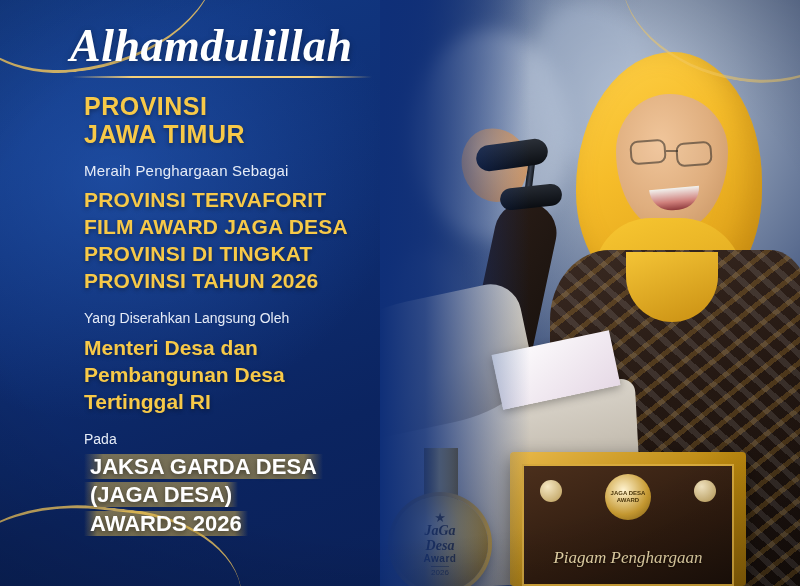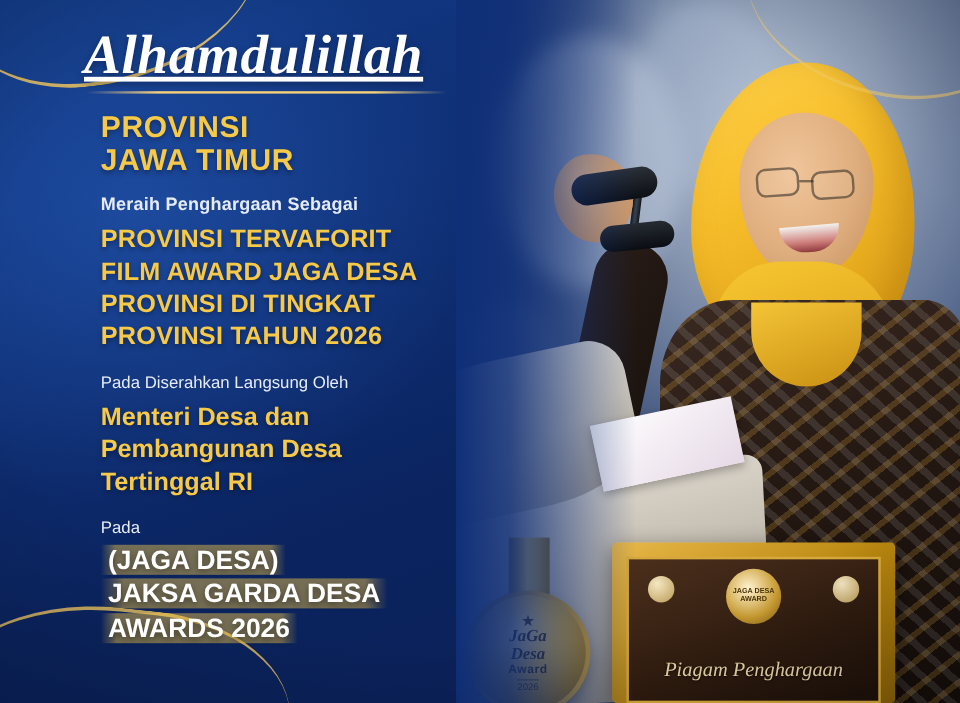--- a/index.html
+++ b/index.html
@@ -262,42 +262,40 @@
   .alhamdulillah {
     font-family: "Liberation Serif", serif;
     font-style: italic;
     font-weight: bold;
     font-size: 46px;
     line-height: 1.05;
     color: #ffffff;
     letter-spacing: .5px;
     text-shadow: 0 2px 6px rgba(0,0,0,.35);
     margin-left: 4px;
-    text-decoration: underline;
   }
   .alhamdulillah-underline {
     width: 300px; height: 2px;
     background: linear-gradient(90deg, rgba(255,255,255,0) 0%, #f6d17a 20%, #f6d17a 80%, rgba(255,255,255,0) 100%);
     margin: 6px 0 14px 6px;
   }
   .province {
     font-weight: bold;
     font-size: 25px;
     line-height: 1.12;
     color: #f7c948;
     letter-spacing: .5px;
     margin-left: 18px;
     text-shadow: 0 2px 4px rgba(0,0,0,.35);
   }
   .sub-label {
     font-size: 15px;
     color: #e6ecf7;
     margin: 14px 0 8px 18px;
     letter-spacing: .2px;
-    font-weight: bold;
   }
   .award-title {
     font-weight: bold;
     font-size: 21px;
     line-height: 1.28;
     color: #f7c948;
     margin-left: 18px;
     letter-spacing: .2px;
     text-shadow: 0 2px 4px rgba(0,0,0,.35);
   }
@@ -402,31 +400,31 @@
 
     <div class="sub-label">Meraih Penghargaan Sebagai</div>
 
     <div class="award-title">
       <div>PROVINSI TERVAFORIT</div>
       <div>FILM AWARD JAGA DESA</div>
       <div>PROVINSI DI TINGKAT</div>
       <div>PROVINSI TAHUN 2026</div>
     </div>
 
-    <div class="given-label">Pada Diserahkan Langsung Oleh</div>
+    <div class="given-label">Yang Diserahkan Langsung Oleh</div>
 
     <div class="minister">
       <div>Menteri Desa dan</div>
       <div>Pembangunan Desa</div>
       <div>Tertinggal RI</div>
     </div>
 
     <div class="pada-label">Pada</div>
 
     <div class="event">
+      <div><span class="hl">JAKSA GARDA DESA</span></div>
       <div><span class="hl">(JAGA DESA)</span></div>
-      <div><span class="hl">JAKSA GARDA DESA</span></div>
       <div><span class="hl">AWARDS 2026</span></div>
     </div>
   </div>
 
   <div class="vignette"></div>
 </div>
 
 </body></html>

